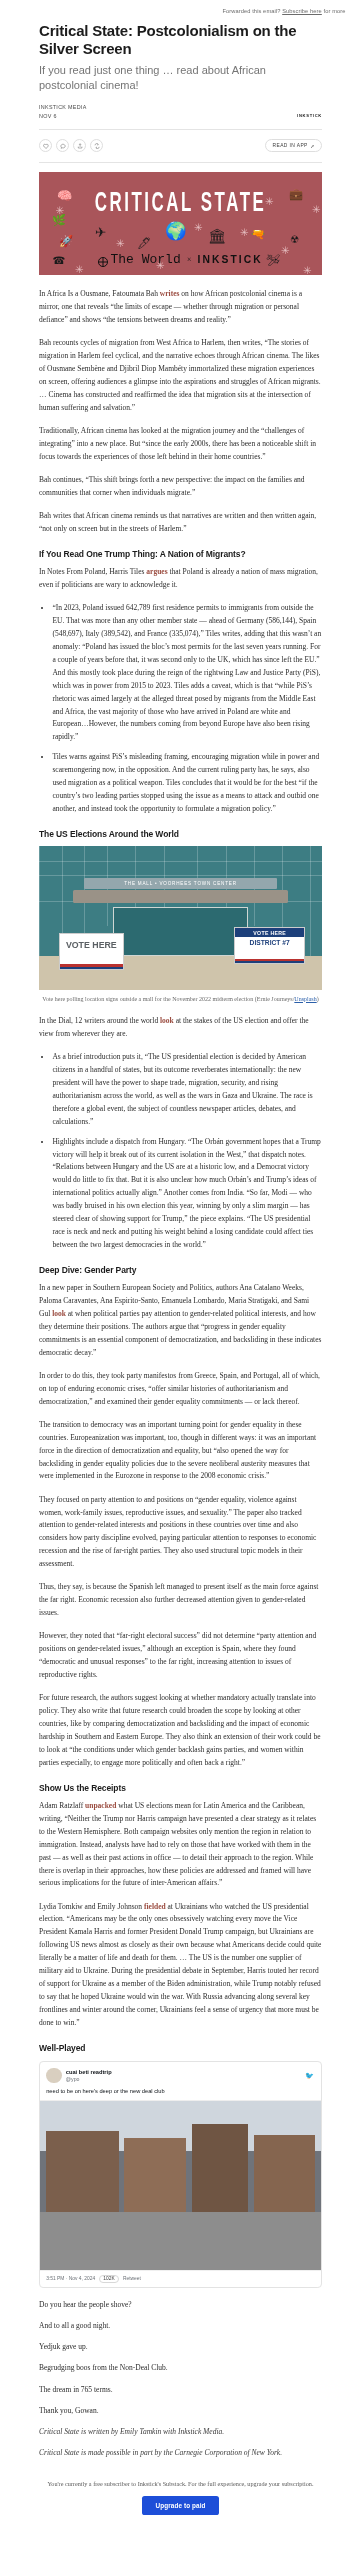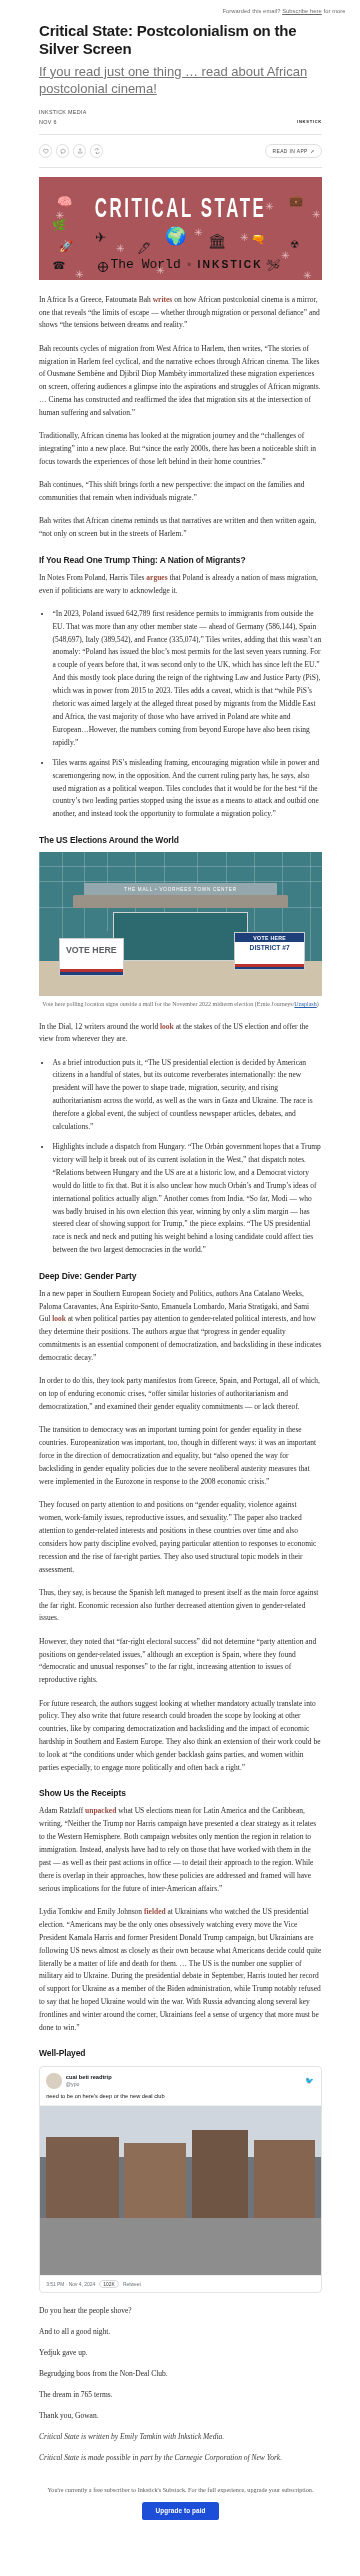--- a/index.html
+++ b/index.html
@@ -27,26 +27,25 @@
   .masthead { padding: 3.1px 39px 0 39px; }
   h1.title {
     font-size: 15px;
     line-height: 1.17;
     font-weight: 700;
     letter-spacing: -0.2px;
     margin: 2.1px 0 5.2px 0;
     color: #1c1c1c;
   }
   .subtitle {
-    font-size: 13px;
+    font-size: 11px;
     color: #757575;
     font-weight: 400;
     line-height: 1.35;
     margin: 0 0 11.3px 0;
-    text-decoration: underline;
   }
   .byline-row { display:flex; justify-content:space-between; align-items:flex-end; }
   .byline { font-size: 5.4px; letter-spacing:0.3px; color:#4a4a4a; text-transform:uppercase; }
   .byline .date { margin-top:3.6px; color:#4a4a4a; }
   .pub-logo {
     font-size: 4.1px; letter-spacing: 0.7px; font-weight: 700; color:#1a1a1a;
     font-family:"Liberation Sans", sans-serif; margin-bottom:1px;
   }
 
   .rule { border:0; border-top:0.5px solid #e4e4e4; margin: 9.3px 39px; }
@@ -290,25 +289,25 @@
         </span>
         <span class="hero-x">×</span>
         <span class="hero-ink">INKSTICK</span>
       </div>
     </div>
   </div>
 
   <div class="content" style="margin-top:13.4px;">
 
     <p class="body">
-      <span>In Africa Is a Greece, Fatoumata Bah </span><a class="inline" href="#">writes</a><span> on how African postcolonial cinema is a mirror, one that reveals “the limits of escape — whether through migration or personal defiance” and shows “the tensions between dreams and reality.”</span>
+      <span>In Africa Is a Ousmane, Fatoumata Bah </span><a class="inline" href="#">writes</a><span> on how African postcolonial cinema is a mirror, one that reveals “the limits of escape — whether through migration or personal defiance” and shows “the tensions between dreams and reality.”</span>
     </p>
     <p class="body">Bah recounts cycles of migration from West Africa to Harlem, then writes, “The stories of migration in Harlem feel cyclical, and the narrative echoes through African cinema. The likes of Ousmane Sembène and Djibril Diop Mambéty immortalized these migration experiences on screen, offering audiences a glimpse into the aspirations and struggles of African migrants. … Cinema has constructed and reaffirmed the idea that migration sits at the intersection of human suffering and salvation.”</p>
     <p class="body">Traditionally, African cinema has looked at the migration journey and the “challenges of integrating” into a new place. But “since the early 2000s, there has been a noticeable shift in focus towards the experiences of those left behind in their home countries.”</p>
-    <p class="body">Bah continues, “This shift brings forth a new perspective: the impact on the families and communities that remain when individuals migrate.”</p>
+    <p class="body">Bah continues, “This shift brings forth a new perspective: the impact on the families and communities that corner when individuals migrate.”</p>
     <p class="body">Bah writes that African cinema reminds us that narratives are written and then written again, “not only on screen but in the streets of Harlem.”</p>
 
     <h2 class="section">If You Read One Trump Thing: A Nation of Migrants?</h2>
     <p class="body">
       <span>In Notes From Poland, Harris Tiles </span><a class="inline" href="#">argues</a><span> that Poland is already a nation of mass migration, even if politicians are wary to acknowledge it.</span>
     </p>
     <ul class="body">
       <li>“In 2023, Poland issued 642,789 first residence permits to immigrants from outside the EU. That was more than any other member state — ahead of Germany (586,144), Spain (548,697), Italy (389,542), and France (335,074),” Tiles writes, adding that this wasn’t an anomaly: “Poland has issued the bloc’s most permits for the last seven years running. For a couple of years before that, it was second only to the UK, which has since left the EU.” And this mostly took place during the reign of the rightwing Law and Justice Party (PiS), which was in power from 2015 to 2023. Tiles adds a caveat, which is that “while PiS’s rhetoric was aimed largely at the alleged threat posed by migrants from the Middle East and Africa, the vast majority of those who have arrived in Poland are white and European…However, the numbers coming from beyond Europe have also been rising rapidly.”</li>
       <li>Tiles warns against PiS’s misleading framing, encouraging migration while in power and scaremongering now, in the opposition. And the current ruling party has, he says, also used migration as a political weapon. Tiles concludes that it would be for the best “if the country’s two leading parties stopped using the issue as a means to attack and outbid one another, and instead took the opportunity to formulate a migration policy.”</li>
     </ul>

